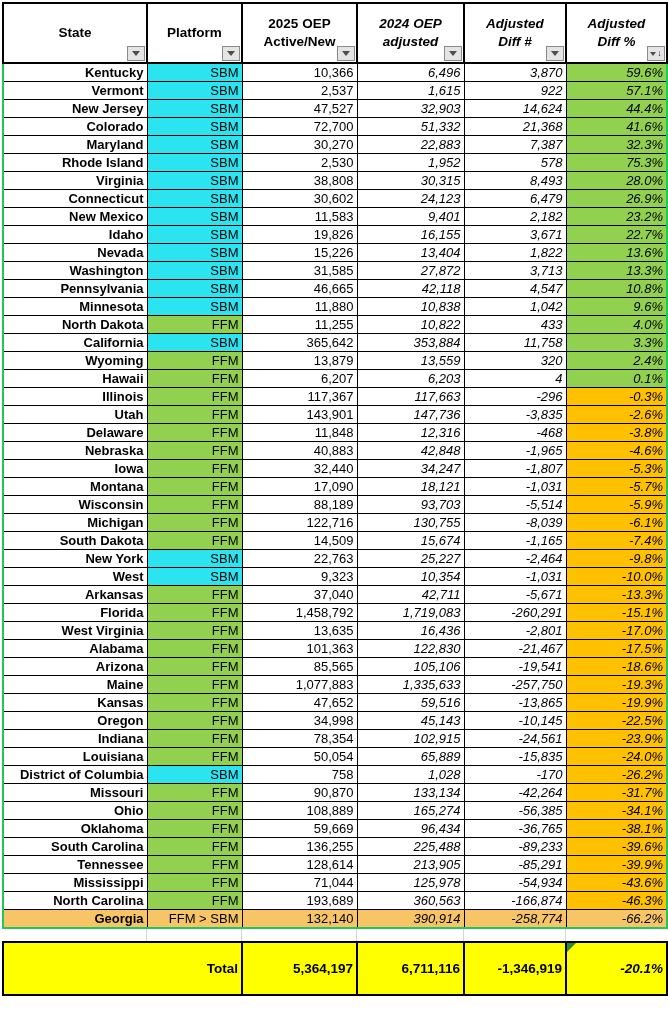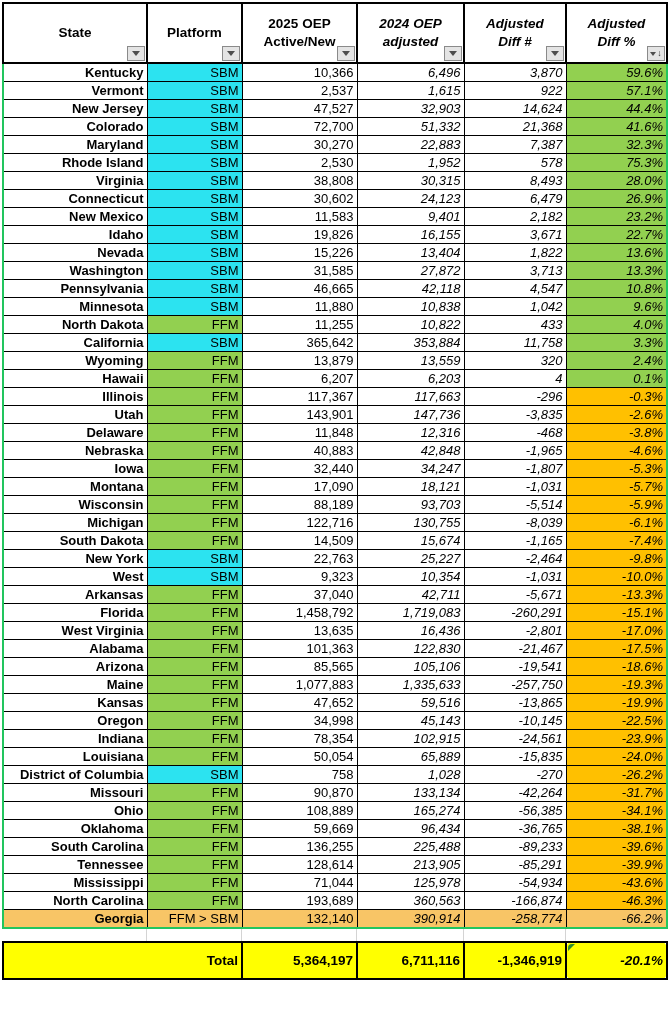--- a/index.html
+++ b/index.html
@@ -60,25 +60,25 @@
       linear-gradient(#d4d4d4,#d4d4d4);
     background-size:1px 100%;
     background-position:144px 0,239px 0,354px 0,461px 0,563px 0;
     background-repeat:no-repeat;
   }
 
   
   table.totalgrid td{
     border:2px solid #000;background:var(--total);
     font-weight:700;font-size:13.5px;height:19px;
-    padding:8px 3px;white-space:nowrap;vertical-align:middle;
+    padding:16px 3px;white-space:nowrap;vertical-align:middle;
   }
   .total-label{text-align:right;}
   td.tnum{text-align:right;}
-  td.tpct{text-align:right;font-style:italic;position:relative;border-radius:6px;}
+  td.tpct{text-align:right;font-style:italic;position:relative;}
   .corner{
     position:absolute;left:0;top:0;width:0;height:0;
     border-top:9px solid var(--flag);border-right:9px solid transparent;
   }
 </style>
 </head>
 <body>
 
 <div class="sheet">
 
@@ -429,21 +429,21 @@
           <td class="num">50,054</td>
           <td class="num it">65,889</td>
           <td class="num it">-15,835</td>
           <td class="pct neg">-24.0%</td>
         </tr>
         <tr>
           <td class="state">District of Columbia</td>
           <td class="platform sbm">SBM</td>
           <td class="num">758</td>
           <td class="num it">1,028</td>
-          <td class="num it">-270</td>
+          <td class="num it">-170</td>
           <td class="pct neg">-26.2%</td>
         </tr>
         <tr>
           <td class="state">Missouri</td>
           <td class="platform ffm">FFM</td>
           <td class="num">90,870</td>
           <td class="num it">133,134</td>
           <td class="num it">-42,264</td>
           <td class="pct neg">-31.7%</td>
         </tr>

